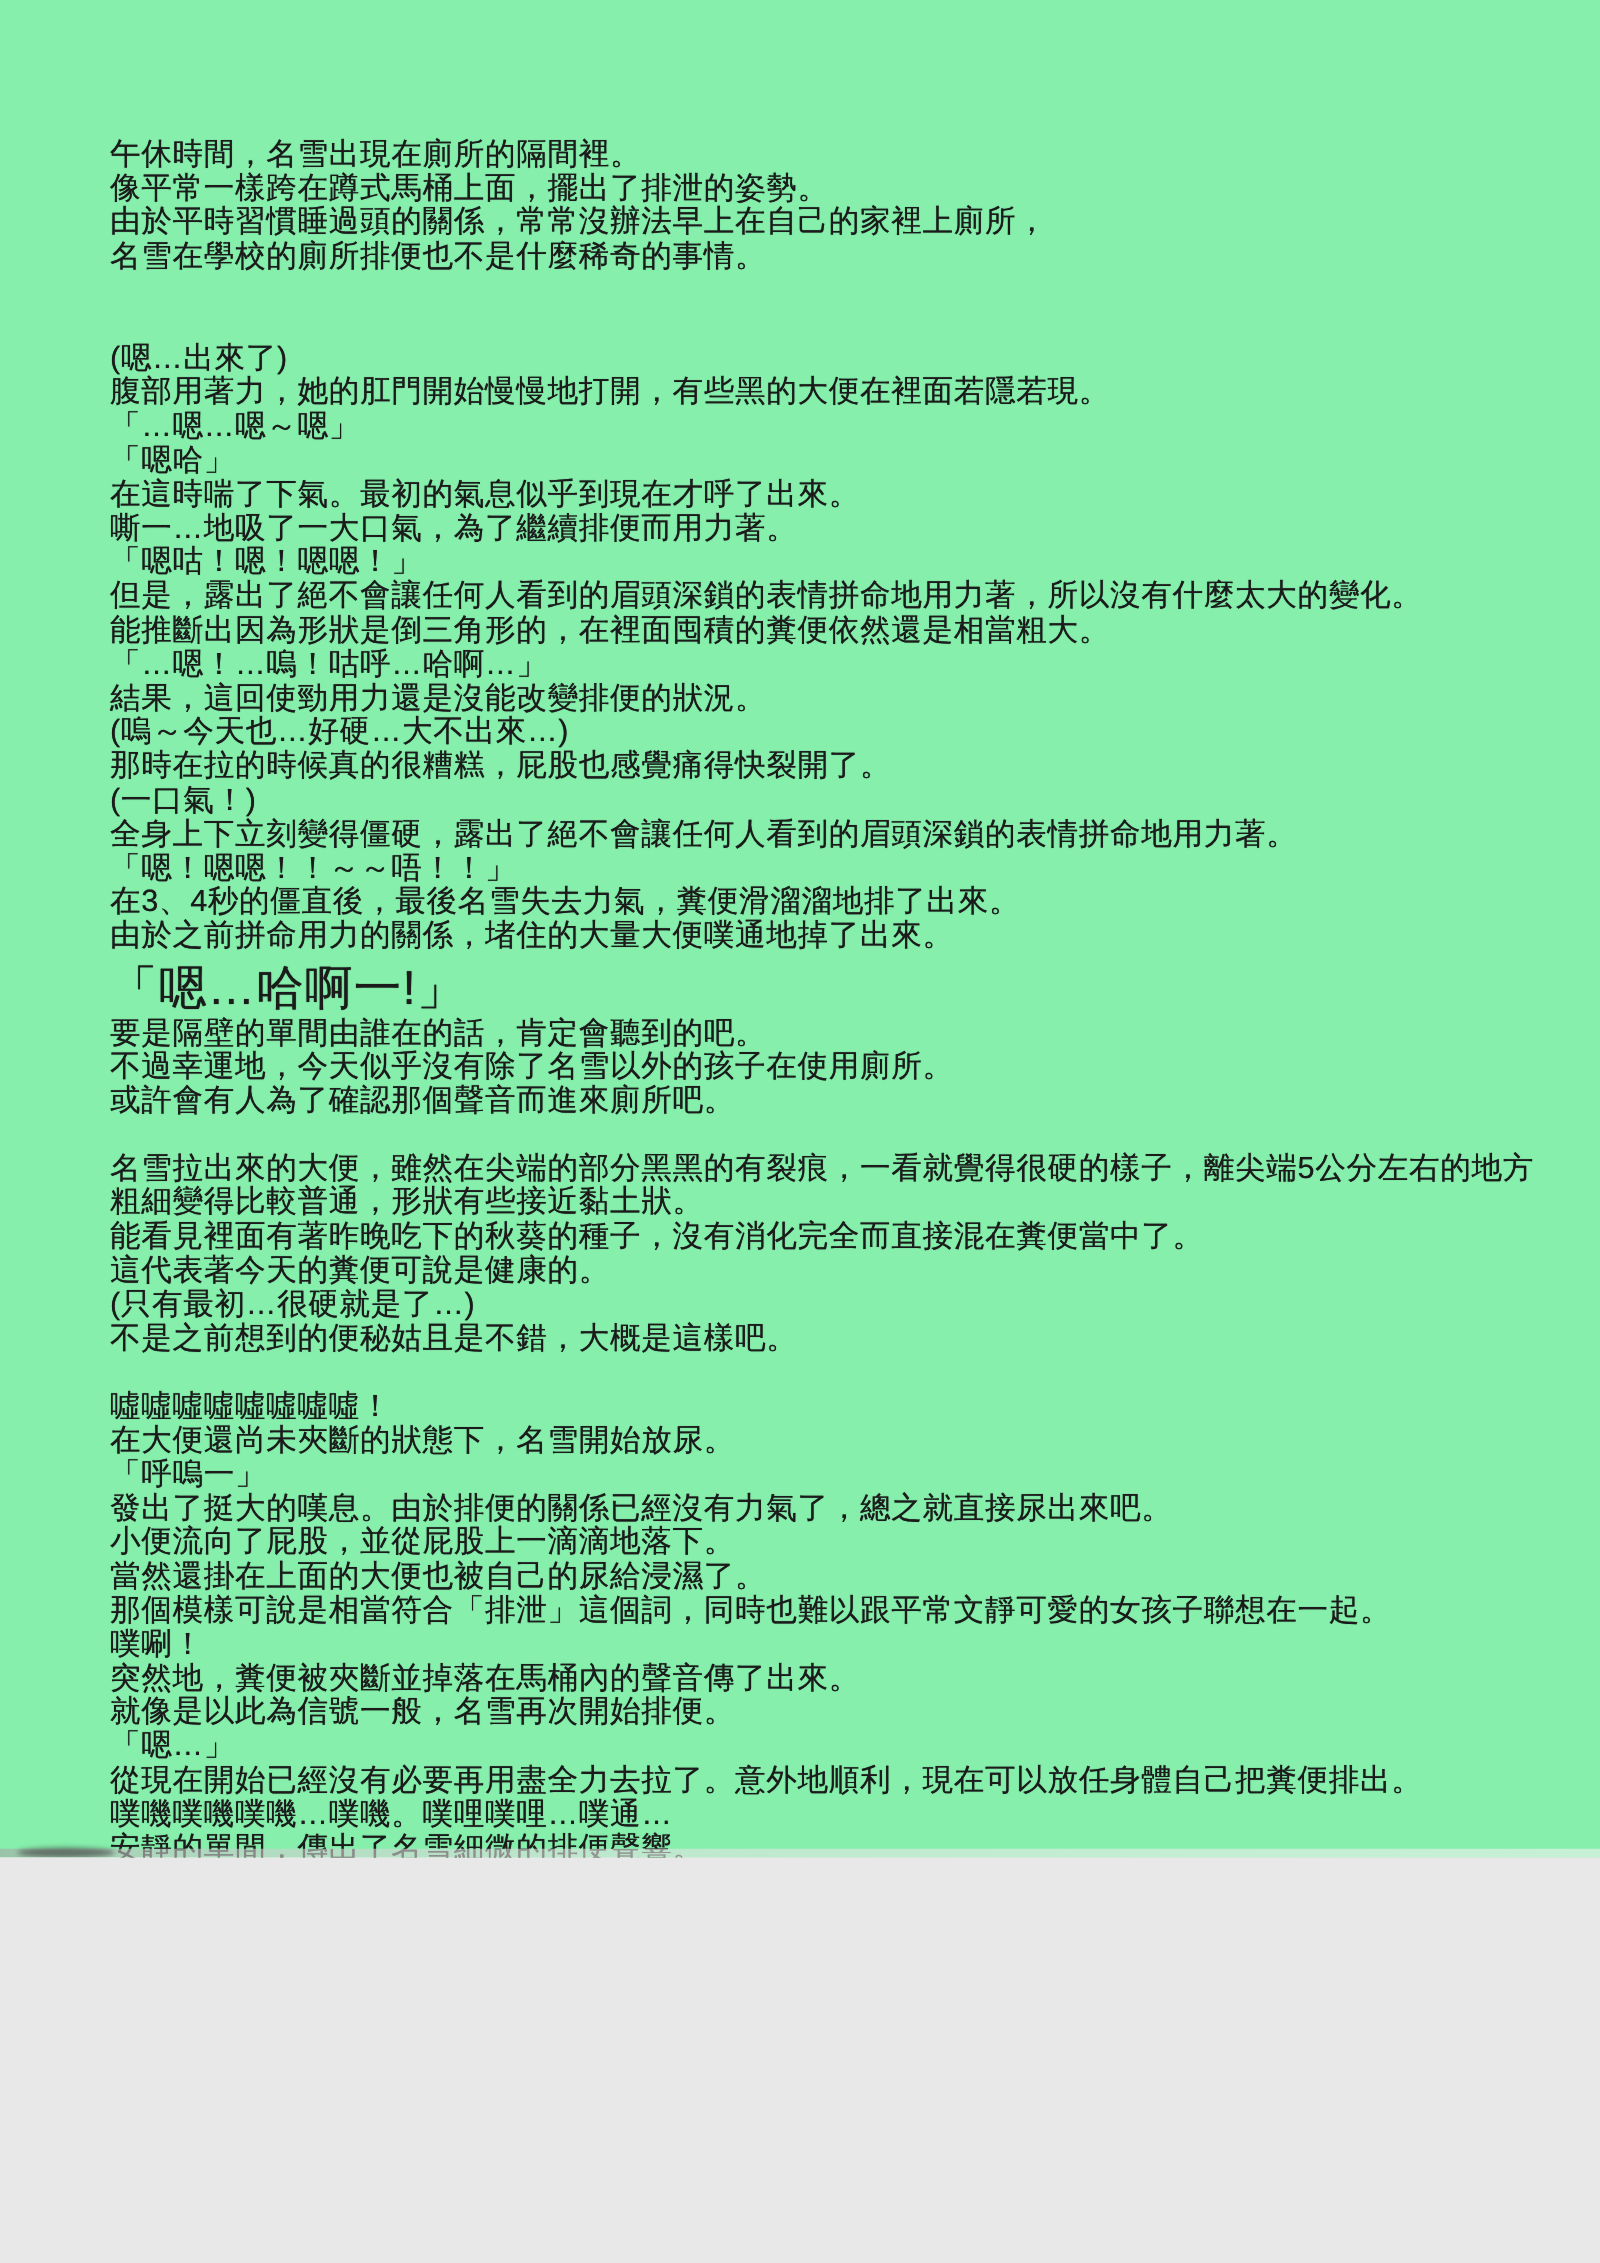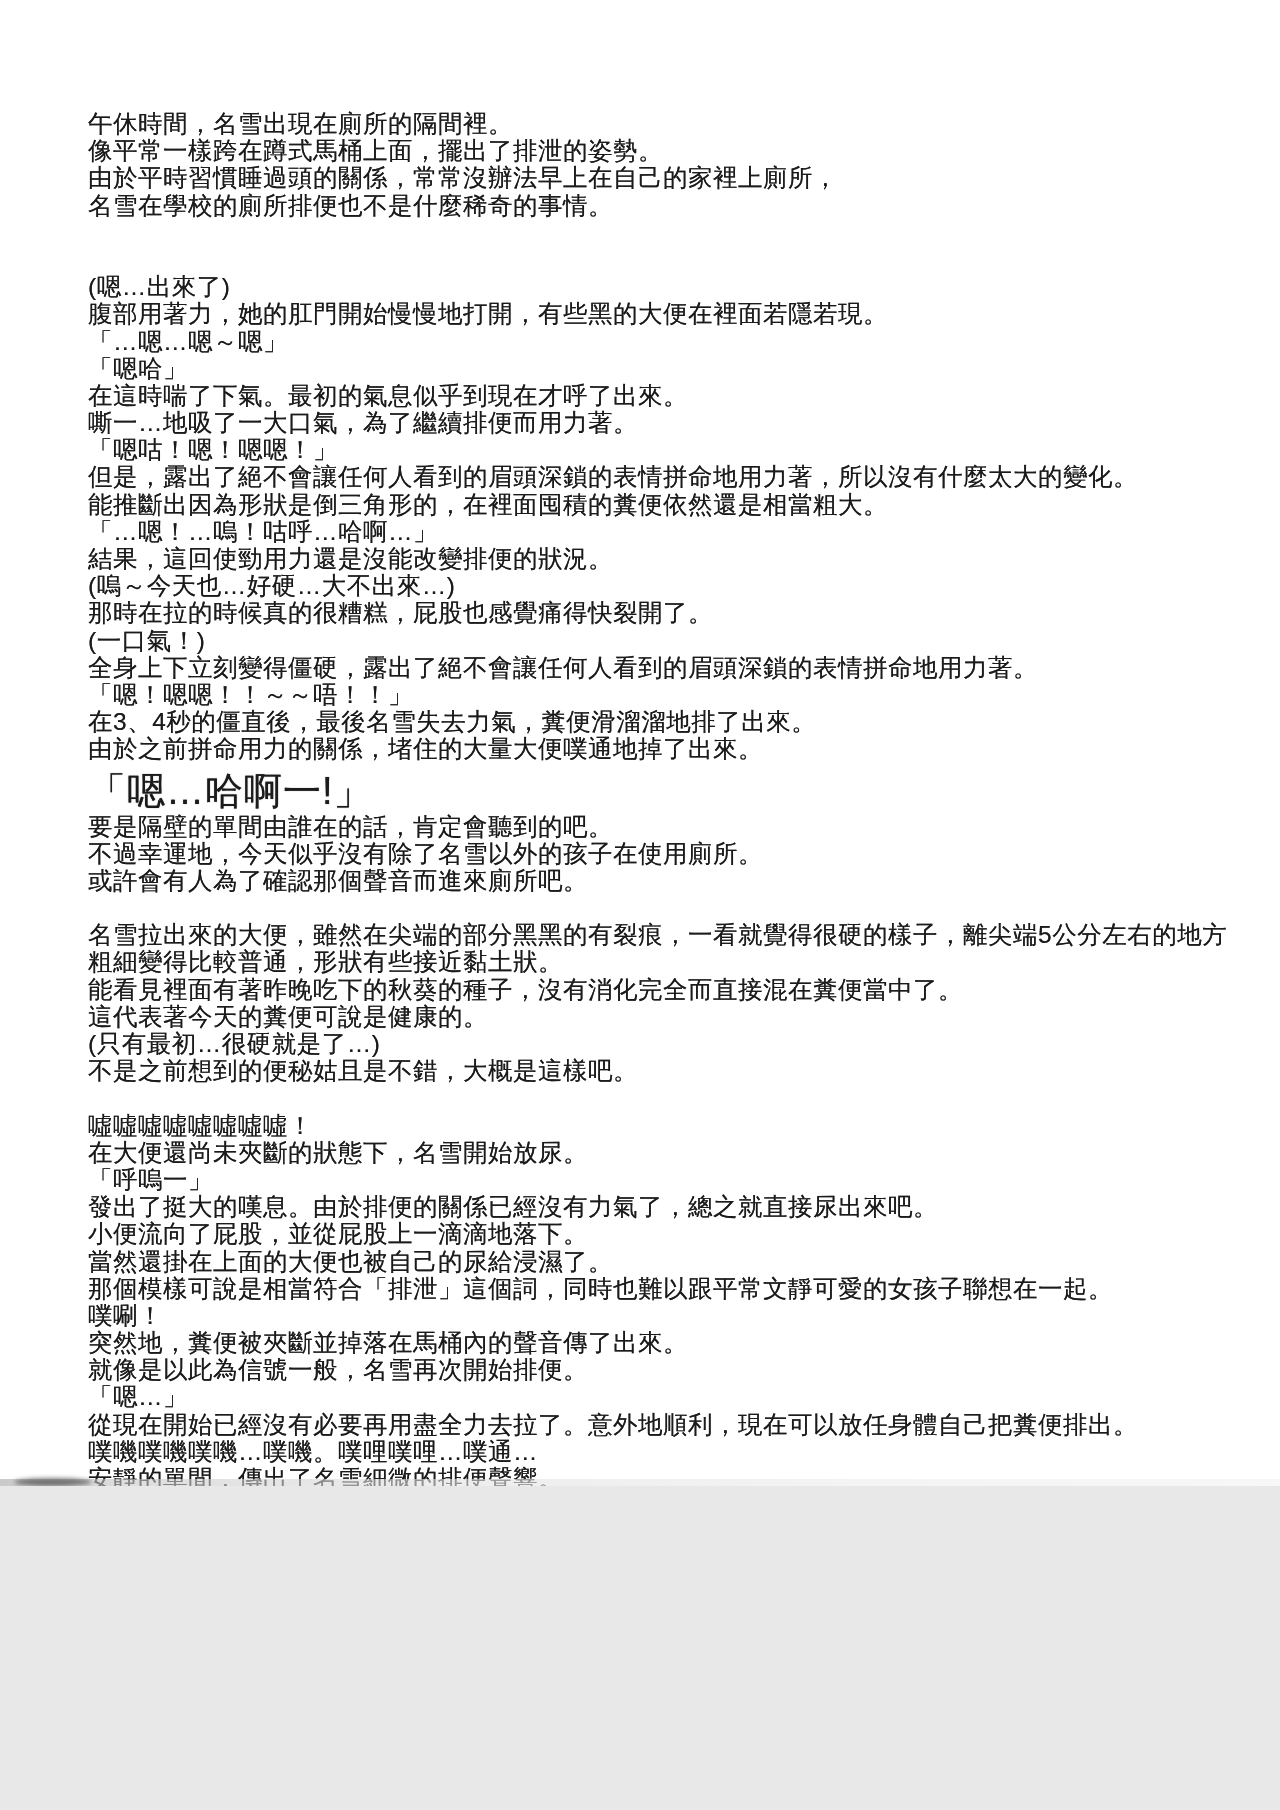--- a/index.html
+++ b/index.html
@@ -1,21 +1,21 @@
 <!DOCTYPE html>
 <html><head>
 <meta charset="utf-8">
 <style>
   html, body { margin: 0; padding: 0; background: #e8e8e8; }
   .page {
     position: relative;
     width: 1280px;
     height: 1486px;
     margin: 0 auto;
-    background: #ffffff;
+    background: #86efac;
     overflow: hidden;
     font-family: "Liberation Sans", sans-serif;
     color: #1b1b1b;
   }
   .text-block {
     position: absolute;
     left: 88px;
     top: 110px;
     width: 1150px;
   }

